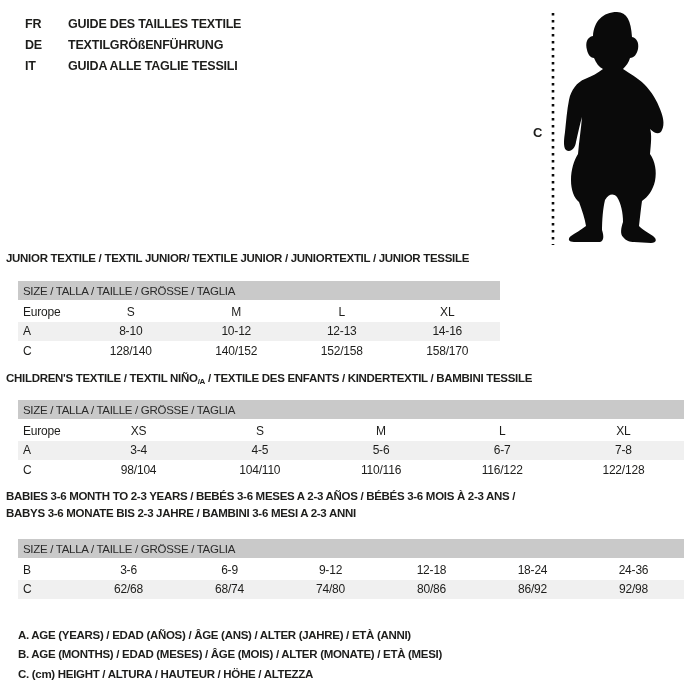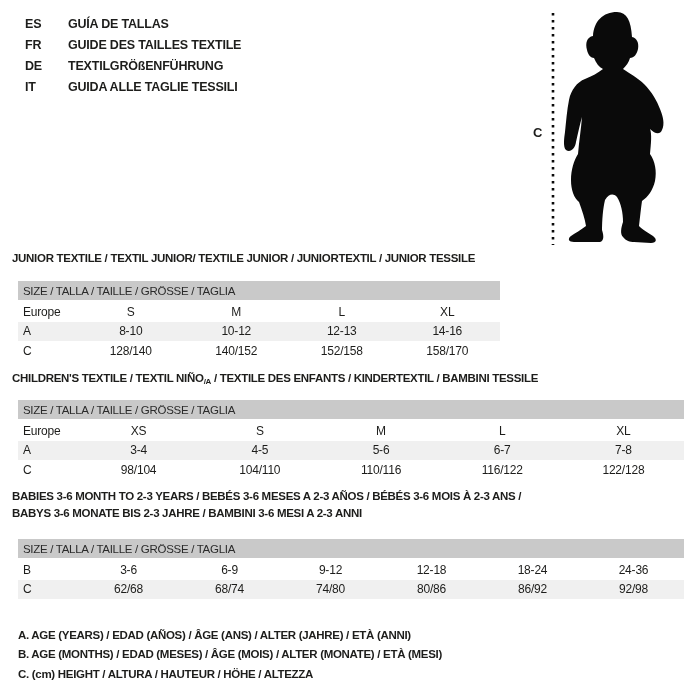--- a/index.html
+++ b/index.html
@@ -10,21 +10,21 @@
   
   .langs{position:absolute;left:25px;top:13px;}
   .lang-row{display:flex;height:21px;align-items:center;}
   .lang-code{width:43px;font-weight:bold;font-size:12.5px;letter-spacing:-0.2px;}
   .lang-label{font-weight:bold;font-size:12.5px;letter-spacing:-0.2px;}
   
   .figure-svg{position:absolute;left:545px;top:5px;}
   .c-label{position:absolute;left:533px;top:125px;font-weight:bold;font-size:13px;}
   
   .sec-title{
-    position:absolute;left:12px;font-weight:bold;font-size:11.5px;
+    position:absolute;left:6px;font-weight:bold;font-size:11.5px;
     letter-spacing:-0.3px;white-space:nowrap;
   }
   .sec-title .subsmall{font-size:8px;vertical-align:-2px;font-weight:bold;}
   .sizetable{position:absolute;left:18px;}
   .thead{
     height:19px;background:#c9c9c9;display:flex;align-items:center;
     padding-left:5px;font-size:11.5px;letter-spacing:-0.3px;color:#2a2a2a;
     margin-bottom:2px;box-sizing:border-box;text-align:center;
   }
   .trow{display:flex;align-items:center;height:19.5px;font-size:12px;letter-spacing:-0.2px;}
@@ -37,24 +37,20 @@
   .t1{top:252px;} .tb1{top:281px;width:482px;}
   .t2{top:372px;} .tb2{top:400px;width:666px;}
   .t3a{top:490px;} .t3b{top:507px;} .tb3{top:539px;width:666px;}
 </style>
 </head>
 <body>
 
 <div class="canvas">
 
   <div class="langs">
-    <div class="lang-row">
-      <span class="lang-code">ES</span>
-      <span class="lang-label">GUÍA DE TALLAS</span>
-    </div>
     <div class="lang-row">
       <span class="lang-code">FR</span>
       <span class="lang-label">GUIDE DES TAILLES TEXTILE</span>
     </div>
     <div class="lang-row">
       <span class="lang-code">DE</span>
       <span class="lang-label">TEXTILGRÖßENFÜHRUNG</span>
     </div>
     <div class="lang-row">
       <span class="lang-code">IT</span>

